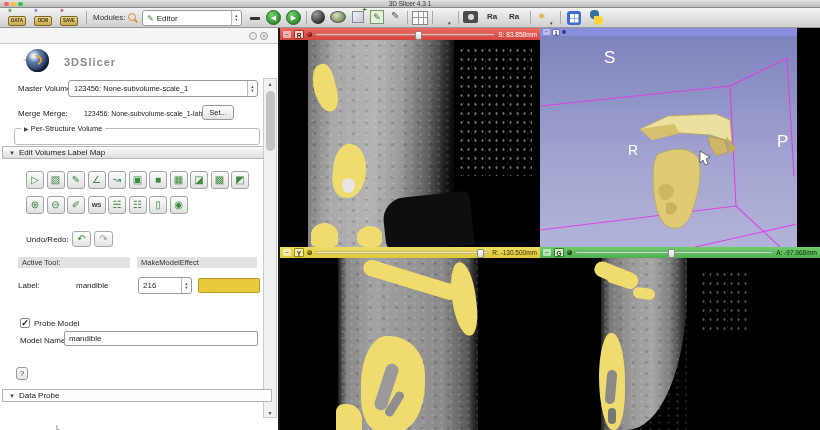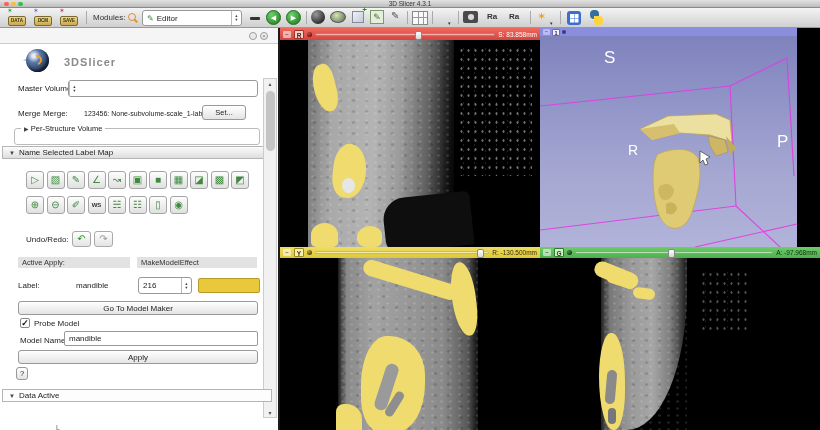--- a/index.html
+++ b/index.html
@@ -188,39 +188,40 @@
       <span class="pdot" style="left:260px">×</span>
     </div>
 
     <span class="logo-star" style="left:20px;top:18px">✦</span>
     <span class="logo-ball" style="left:26px;top:21px"></span>
     <span class="logo-swirl" style="left:32px;top:27px"></span>
     <span class="logo-text" style="left:64px;top:28px">3DSlicer</span>
 
     <span class="plabel" style="left:18px;top:56px">Master Volume:</span>
     <div class="combo" style="left:68px;top:52px;width:190px;height:17px">
+      <span class="ctext" style="font-size:7.5px;padding-left:5px">123456: None-subvolume-scale_1</span>
       <span class="stepper">
         <span>▴</span>
           <span>▾</span>
       </span>
     </div>
 
     <span class="plabel" style="left:18px;top:81px">Merge Merge:</span>
     <span class="pvalue" style="left:84px;top:81.5px">123456: None-subvolume-scale_1-label</span>
-    <div class="pbtn" style="left:202px;top:77px;width:44px;height:15px;line-height:13px">Set...</div>
+    <div class="pbtn" style="left:202px;top:77px;width:32px;height:15px;line-height:13px">Set...</div>
 
     <div class="groupbox" style="left:14px;top:100px;width:246px;height:17px">
       <span class="grouplab">
         <span style="font-size:6px;color:#444">▶</span>
         <span>Per-Structure Volume</span>
       </span>
     </div>
 
     <div class="secbar" style="top:118px">
-      <span class="tri">▼</span><span>Name Selected Label Map</span>
+      <span class="tri">▼</span><span>Edit Volumes Label Map</span>
     </div>
 
     <div class="toolrow" style="left:26px;top:143px">
       <div class="tool-btn">▷</div>
       <div class="tool-btn">▧</div>
       <div class="tool-btn">✎</div>
       <div class="tool-btn">∠</div>
       <div class="tool-btn">↝</div>
       <div class="tool-btn">▣</div>
       <div class="tool-btn">■</div>
@@ -237,54 +238,52 @@
       <div class="tool-btn">☵</div>
       <div class="tool-btn">☷</div>
       <div class="tool-btn">▯</div>
       <div class="tool-btn">◉</div>
     </div>
 
     <span class="plabel" style="left:26px;top:207px">Undo/Redo:</span>
     <div class="ur-btn" style="left:72px;top:203px;color:#2f8f2f">↶</div>
     <div class="ur-btn" style="left:94px;top:203px;color:#999">↷</div>
 
-    <div class="graybar" style="left:18px;top:229px;width:112px">Active Apply:</div>
+    <div class="graybar" style="left:18px;top:229px;width:112px">Active Tool:</div>
     <div class="graybar" style="left:137px;top:229px;width:120px">MakeModelEffect</div>
 
     <span class="plabel" style="left:18px;top:253px">Label:</span>
     <span class="plabel" style="left:76px;top:253px">mandible</span>
     <div class="spin" style="left:138px;top:249px;width:54px;height:17px">
       <span class="sval">216</span>
       <span class="stepper">
         <span>▴</span>
           <span>▾</span>
       </span>
     </div>
     <div class="swatch" style="left: 198px; top: 250px; width: 62px; height: 15px; background: rgb(233, 200, 59);"></div>
 
-    <div class="pbtn" style="left:18px;top:273px;width:240px;height:14px;line-height:13px;font-size:8px">Go To Model Maker</div>
 
     <span class="checkbox" style="left:20px;top:290px">✓</span>
     <span class="plabel" style="left:34px;top:291px">Probe Model</span>
 
     <span class="plabel" style="left:20px;top:308px">Model Name:</span>
     <div class="input" style="left:64px;top:303px;width:194px;height:15px;line-height:14px">mandible</div>
 
-    <div class="pbtn" style="left:18px;top:322px;width:240px;height:14px;line-height:13px;font-size:8px">Apply</div>
 
     <div class="pbtn" style="left:16px;top:339px;width:12px;height:13px;line-height:12px">?</div>
 
     <div class="scroll">
       <span class="arr" style="top:1px">▴</span>
       <span class="thumb"></span>
       <span class="arr" style="bottom:1px">▾</span>
     </div>
 
     <div class="secbar" style="top:361px;background:#fdfdfd">
-      <span class="tri">▼</span><span>Data Active</span>
+      <span class="tri">▼</span><span>Data Probe</span>
     </div>
     <span class="pvalue" style="left:56px;top:396px;color:#666">L</span>
   </div>
 
   <div class="view" style="left:280px;top:28px;width:260px;height:219px">
     <div class="sv-head" style="height:12px;background:linear-gradient(#ef6a5c,#d34440)">
       <span class="svh-min">−</span>
       <span class="svh-letter" style="background:#f5d3cb;border:1px solid #a03028;color:#5a1410">R</span>
       <span class="svh-pin" style="background:radial-gradient(circle at 35% 30%,#c05050,#6a1212 75%)"></span>
       <div class="svh-track" style="border:1px solid rgba(120,0,0,.35)">

